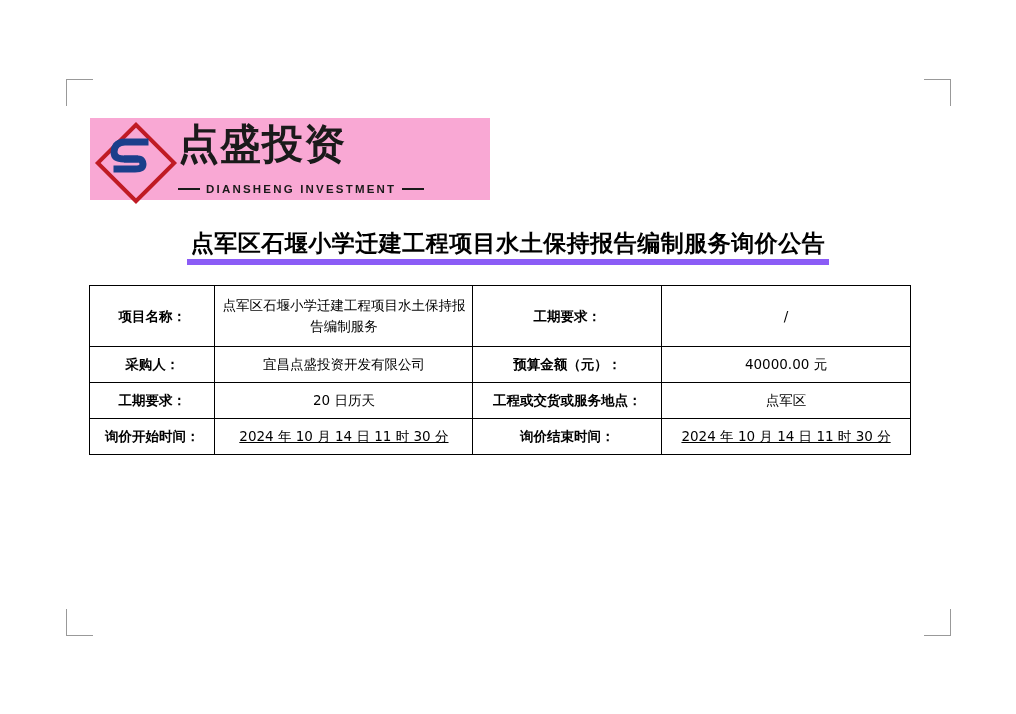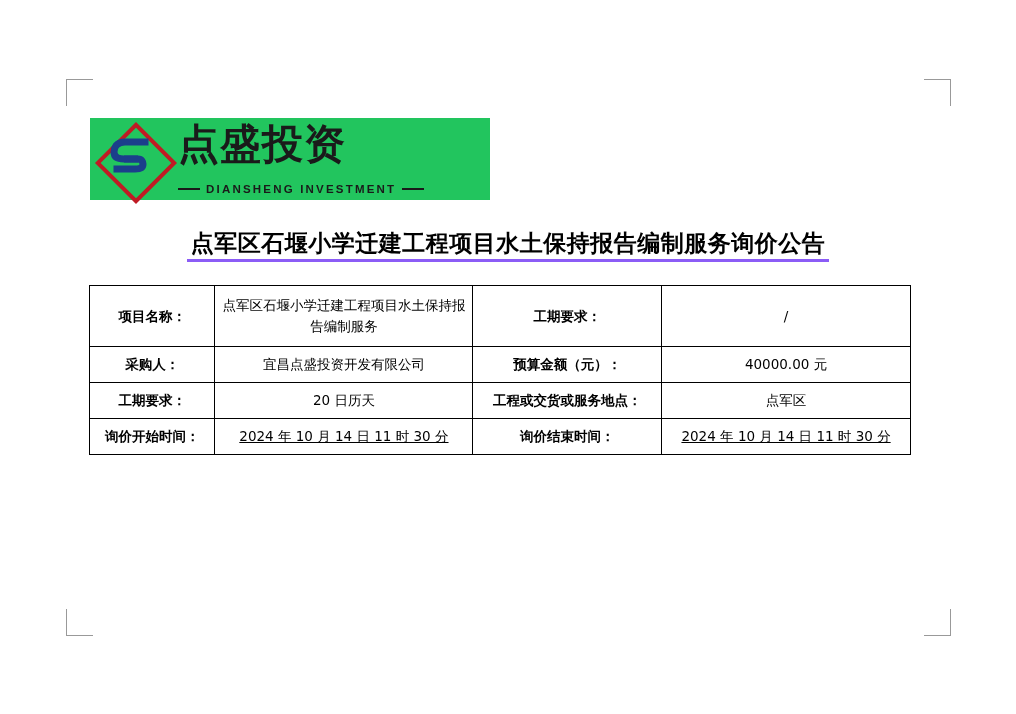--- a/index.html
+++ b/index.html
@@ -33,21 +33,21 @@
   .crop.bl { left: 66px;  top: 609px; border-left: 1px solid #999;  border-bottom: 1px solid #999; }
   .crop.br { left: 924px; top: 609px; border-right: 1px solid #999; border-bottom: 1px solid #999; }
 
   
   .logo-wrap {
     position: absolute;
     left: 90px;
     top: 118px;
     width: 400px;
     height: 82px;
-    background: #22c55e;
+    background: #f9a8d4;
     display: flex;
     align-items: center;
   }
   .logo-mark {
     position: relative;
     width: 84px;
     height: 78px;
     flex: 0 0 84px;
   }
   .logo-mark .diamond {
@@ -107,21 +107,21 @@
     top: 228px;
     width: 1016px;
     text-align: center;
     font-family: "DejaVu Sans", sans-serif;
     font-size: 23px;
     font-weight: bold;
     color: #000;
     letter-spacing: 0.5px;
   }
   .doc-title span {
-    border-bottom: 3px solid #8b5cf6;
+    border-bottom: 6px solid #8b5cf6;
     padding: 0 4px 3px 4px;
   }
 
   
   table.info {
     position: absolute;
     left: 89px;
     top: 285px;
     width: 822px;
     border-collapse: collapse;

